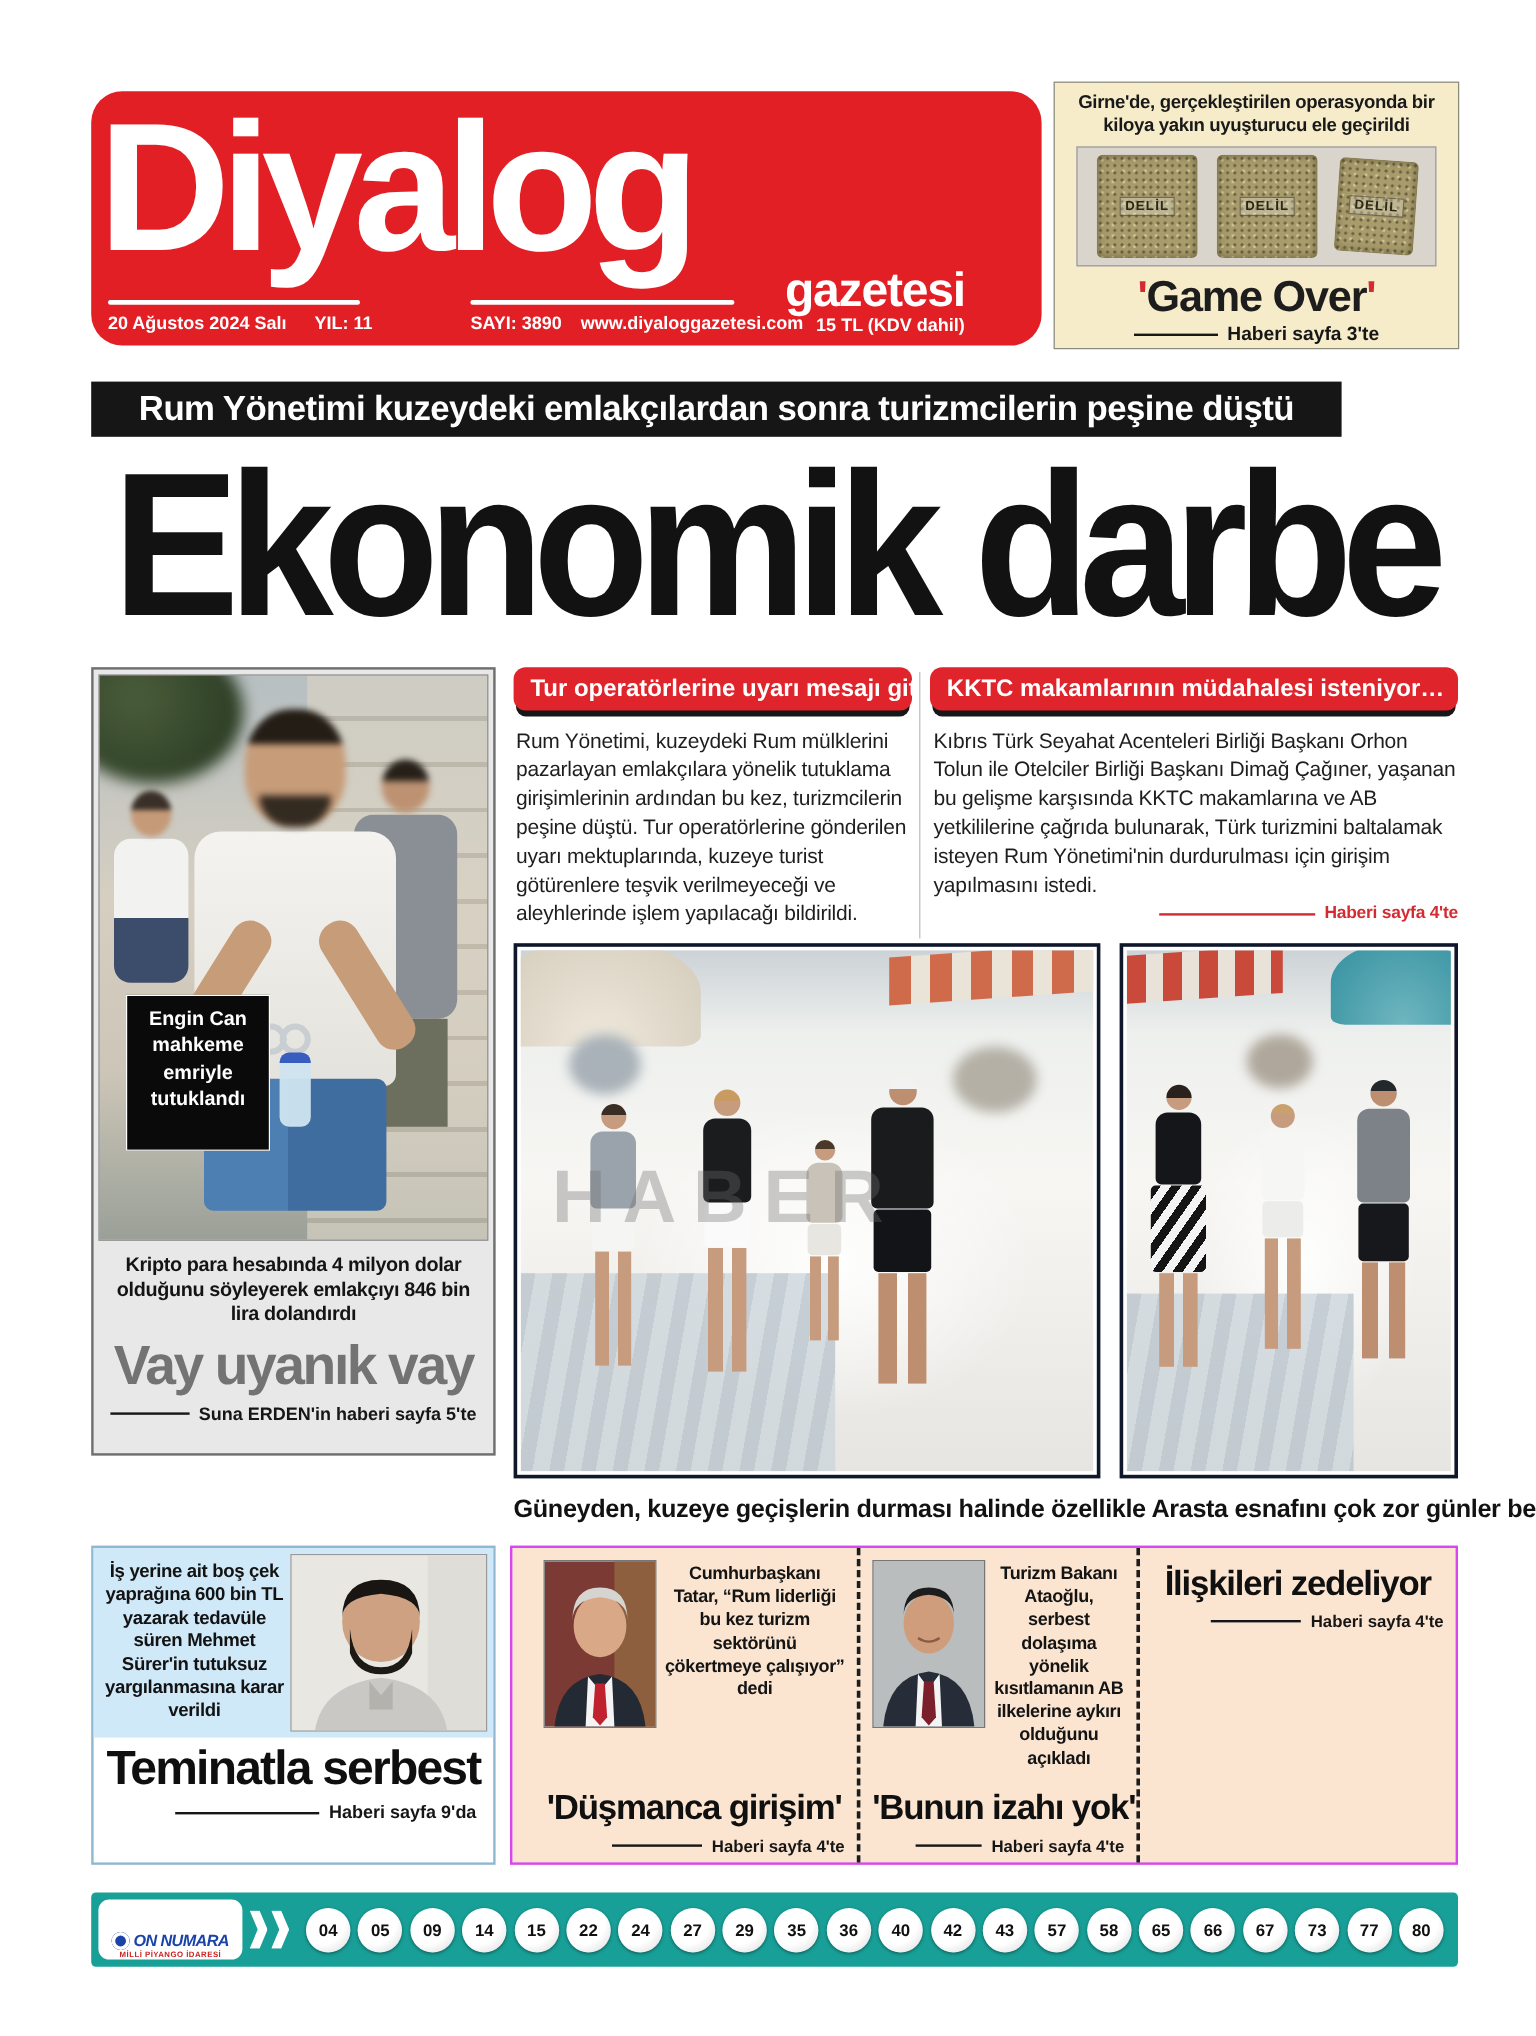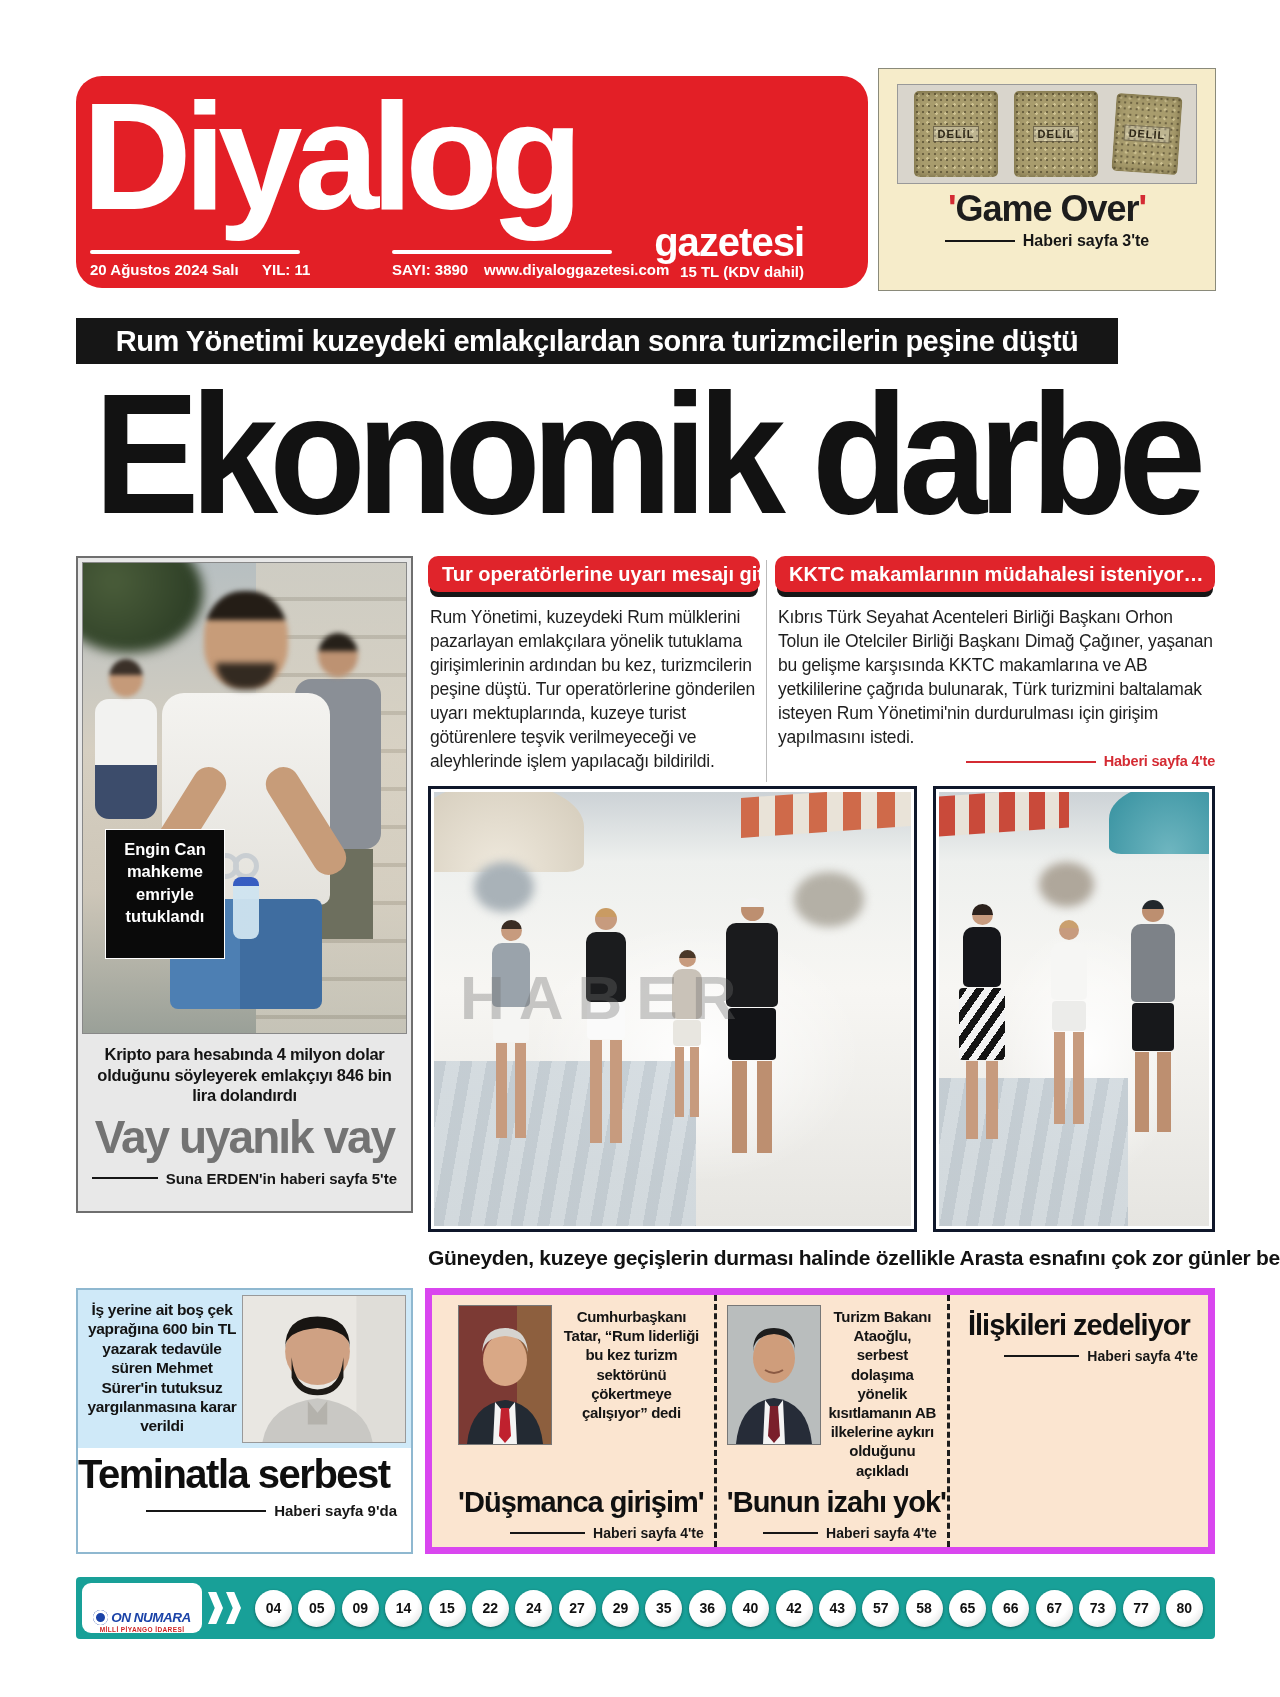--- a/index.html
+++ b/index.html
@@ -121,25 +121,25 @@
   .caption{position:absolute;left:428px;top:1246px;width:787px;font-size:21px;font-weight:bold;
            color:#121212;letter-spacing:-0.3px;white-space:nowrap;}
   
   .bluebox{position:absolute;left:76px;top:1288px;width:337px;height:266px;border:2px solid #8fb8d0;
            box-sizing:border-box;background:#fff;}
   .bb-top{display:flex;background:#cfe9f8;height:158px;}
   .bb-kicker{width:152px;padding:10px 4px 0 8px;font-size:15.5px;font-weight:bold;text-align:center;
              line-height:1.25;color:#131313;letter-spacing:-0.3px;}
   .bb-photo{position:relative;flex:1;margin:5px 5px 5px 0;border:1px solid #999;background:#eceae6;
             overflow:hidden;}
-  .bb-head{margin-top:6px;text-align:left;font-size:40px;font-weight:bold;letter-spacing:-1.5px;
+  .bb-head{margin-top:6px;text-align:center;font-size:40px;font-weight:bold;letter-spacing:-1.5px;
            color:#0f0f0f;line-height:1;}
   
   .peachrow{position:absolute;left:425px;top:1288px;width:790px;height:266px;background:#fbe5d0;
-            border:7px solid #d946ef;box-sizing:border-box;display:flex;padding-left:16px;}
+            border:2px solid #d946ef;box-sizing:border-box;display:flex;padding-left:16px;}
   .pcol{box-sizing:border-box;padding:10px 10px 6px;display:flex;flex-direction:column;}
   .pcol + .pcol{border-left:3px dashed #1d1d1d;}
   .pcol-top{display:flex;flex:1;}
   .pphoto{width:92px;height:138px;border:1px solid #777;background:#cfcfcf;flex:none;overflow:hidden;}
   .pkicker{flex:1;font-size:15px;font-weight:bold;text-align:center;line-height:1.28;
            padding:2px 0 0 7px;color:#141414;letter-spacing:-0.3px;}
   .phead{text-align:center;font-size:29px;font-weight:bold;letter-spacing:-1px;color:#101010;
          margin-top:4px;white-space:nowrap;}
   .pby-row{display:flex;align-items:center;justify-content:flex-end;margin-top:6px;}
   .pby{font-size:14px;font-weight:bold;margin-left:8px;white-space:nowrap;}
@@ -176,20 +176,21 @@
     <div class="mh-line" style="left:316px;bottom:34px;width:220px;"></div>
     <div class="mh-info" style="left:14px;bottom:10px;">20 Ağustos 2024 Salı</div>
     <div class="mh-info" style="left:186px;bottom:10px;">YIL: 11</div>
     <div class="mh-info" style="left:316px;bottom:10px;">SAYI: 3890</div>
     <div class="mh-info" style="left:408px;bottom:10px;">www.diyaloggazetesi.com</div>
     <div class="mh-gaz">gazetesi</div>
     <div class="mh-price">15 TL (KDV dahil)</div>
   </div>
 
   <div class="gobox">
+    <div class="gobox-kicker">Girne'de, gerçekleştirilen operasyonda bir kiloya yakın uyuşturucu ele geçirildi</div>
     <div class="drugphoto">
       <div class="packet">
           <span class="packet-label">DELİL</span>
         </div>
       <div class="packet">
           <span class="packet-label">DELİL</span>
         </div>
       <div class="packet small">
           <span class="packet-label">DELİL</span>
         </div>

